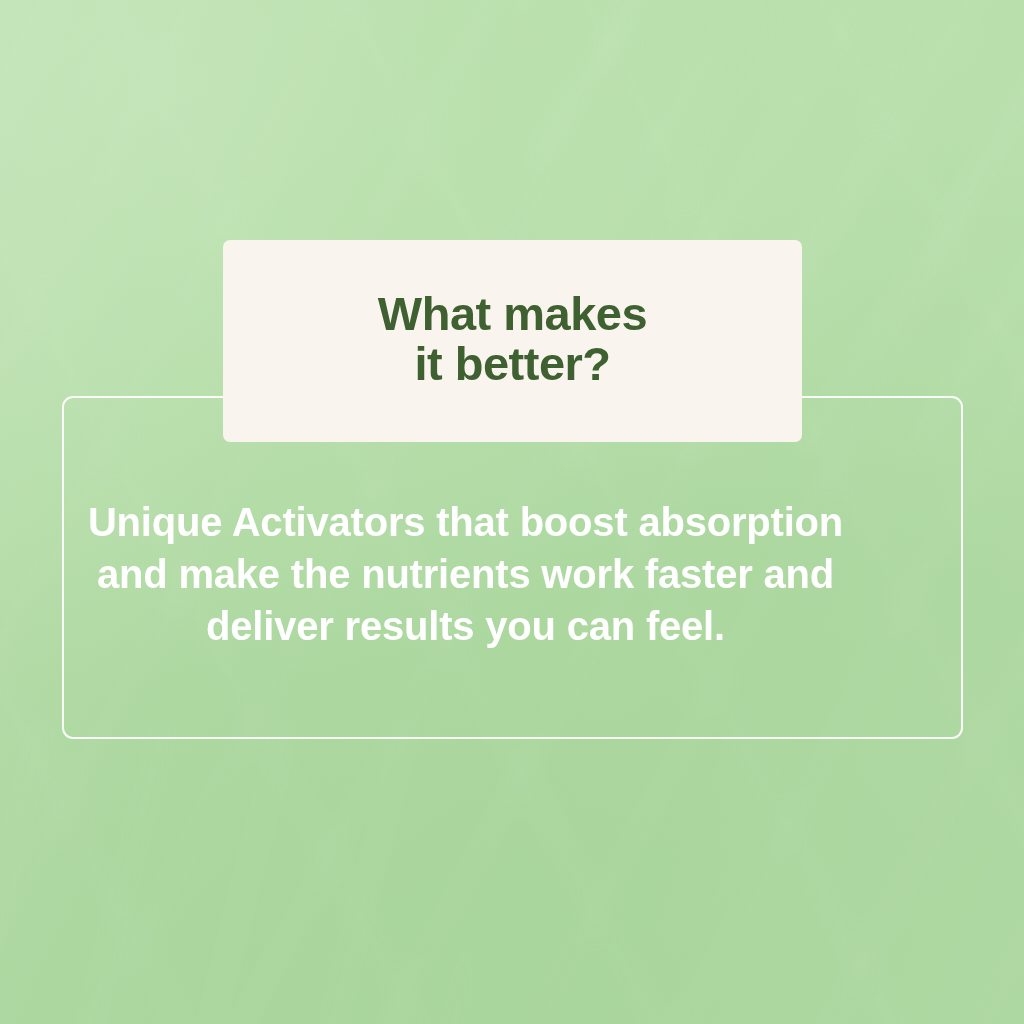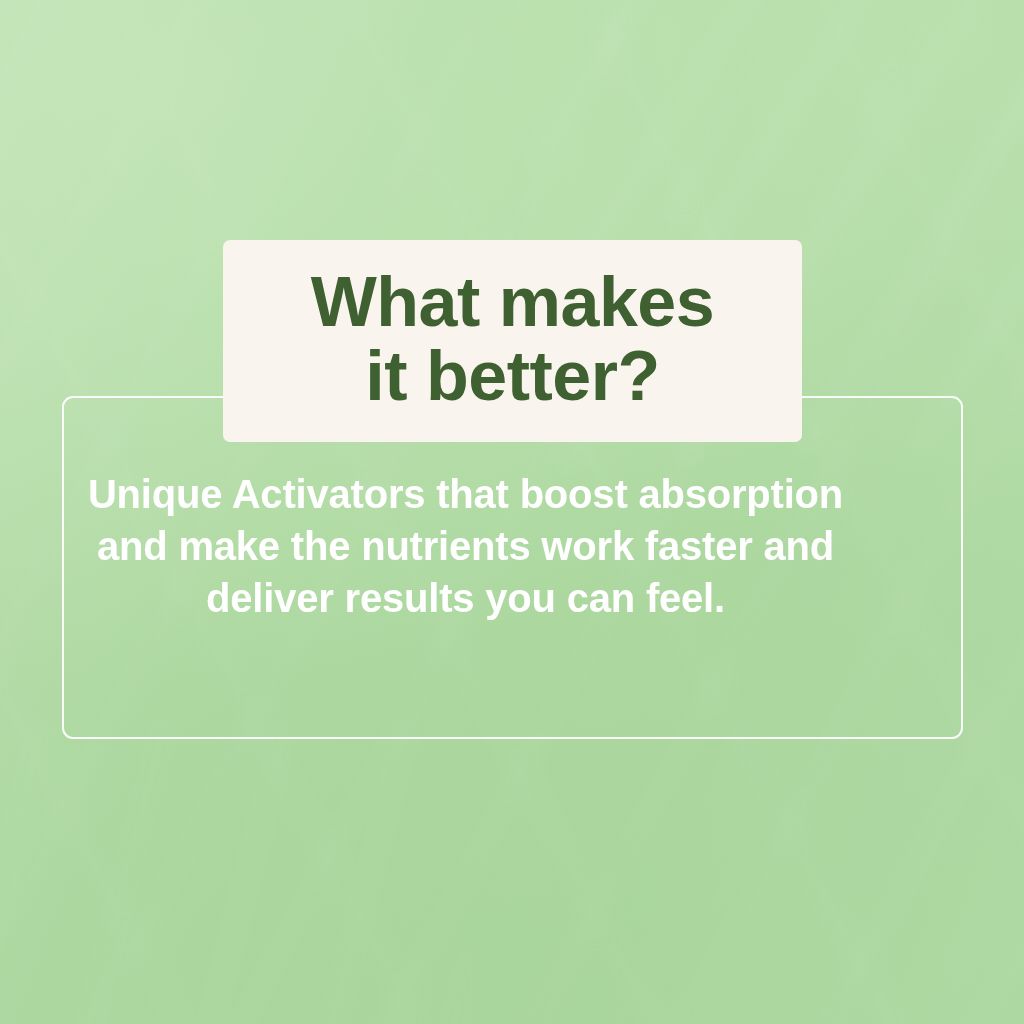--- a/index.html
+++ b/index.html
@@ -116,34 +116,34 @@
     border-radius: 7px;
     display: flex;
     align-items: center;
     justify-content: center;
     z-index: 3;
   }
   .heading-text {
     margin: 12px;
     color: #3f6030;
     font-family: "Liberation Sans", sans-serif;
-    font-size: 70px;
+    font-size: 47px;
     font-weight: 700;
     line-height: 1.06;
     letter-spacing: -0.5px;
     text-align: center;
     white-space: pre-line;
     padding-bottom: 4px;
   }
 
   
   .body-copy-wrap {
     position: absolute;
     left: 62px;
-    top: 468px;
+    top: 496px;
     width: 807px;
     height: 226px;
     display: flex;
     align-items: flex-start;
     justify-content: center;
     z-index: 2;
   }
   .body-copy {
     margin: 0;
     width: 830px;

